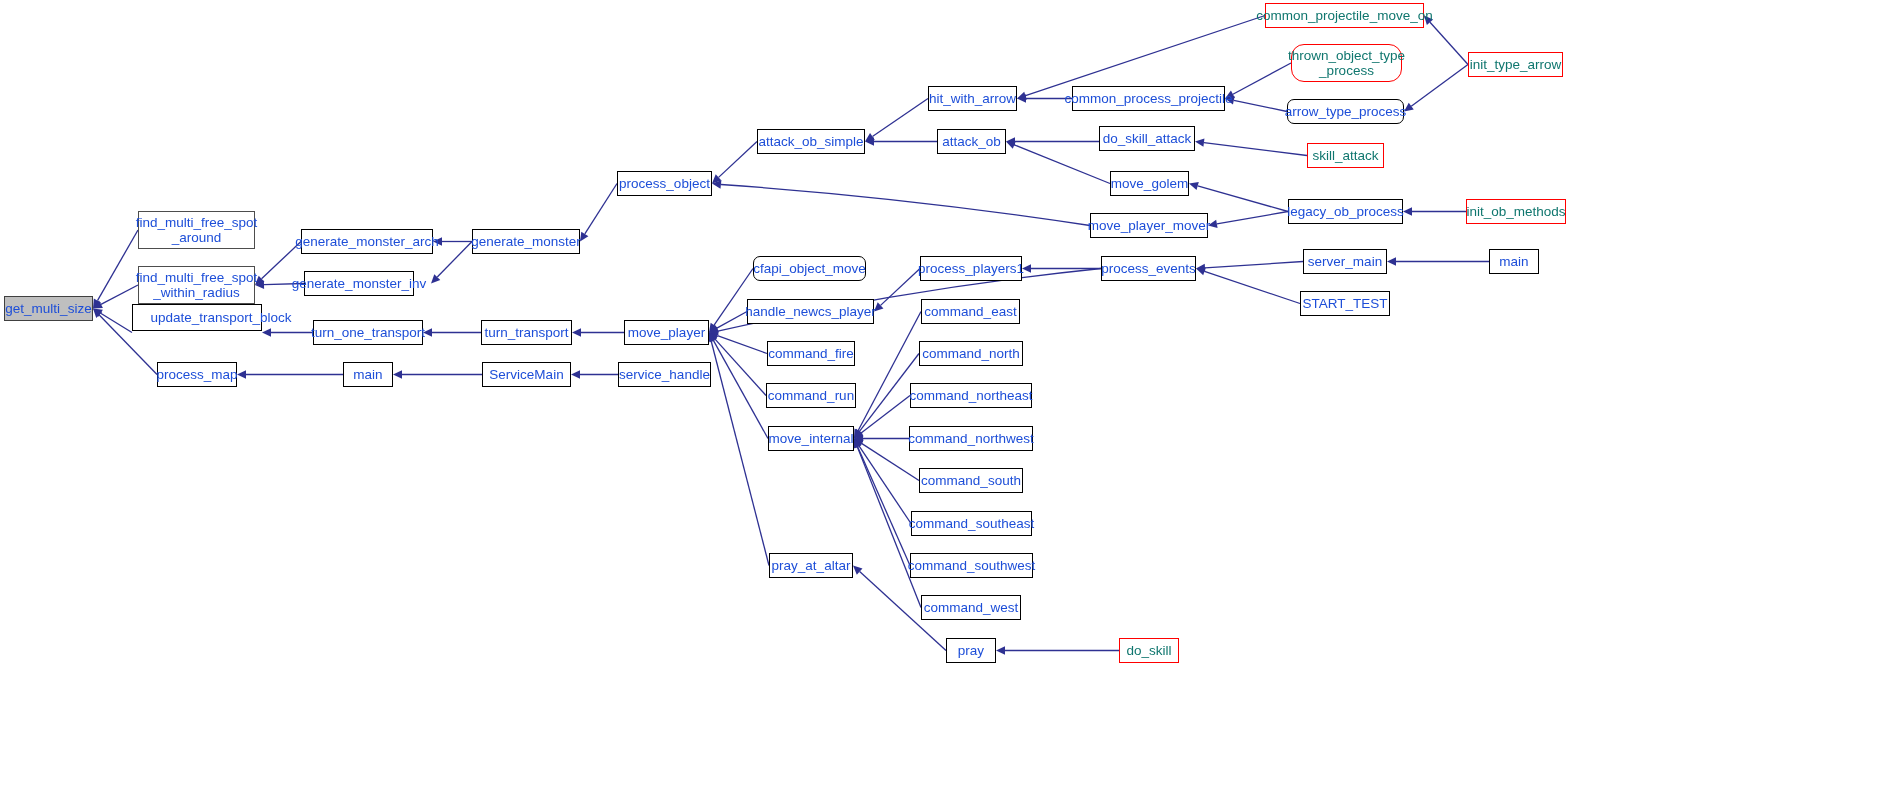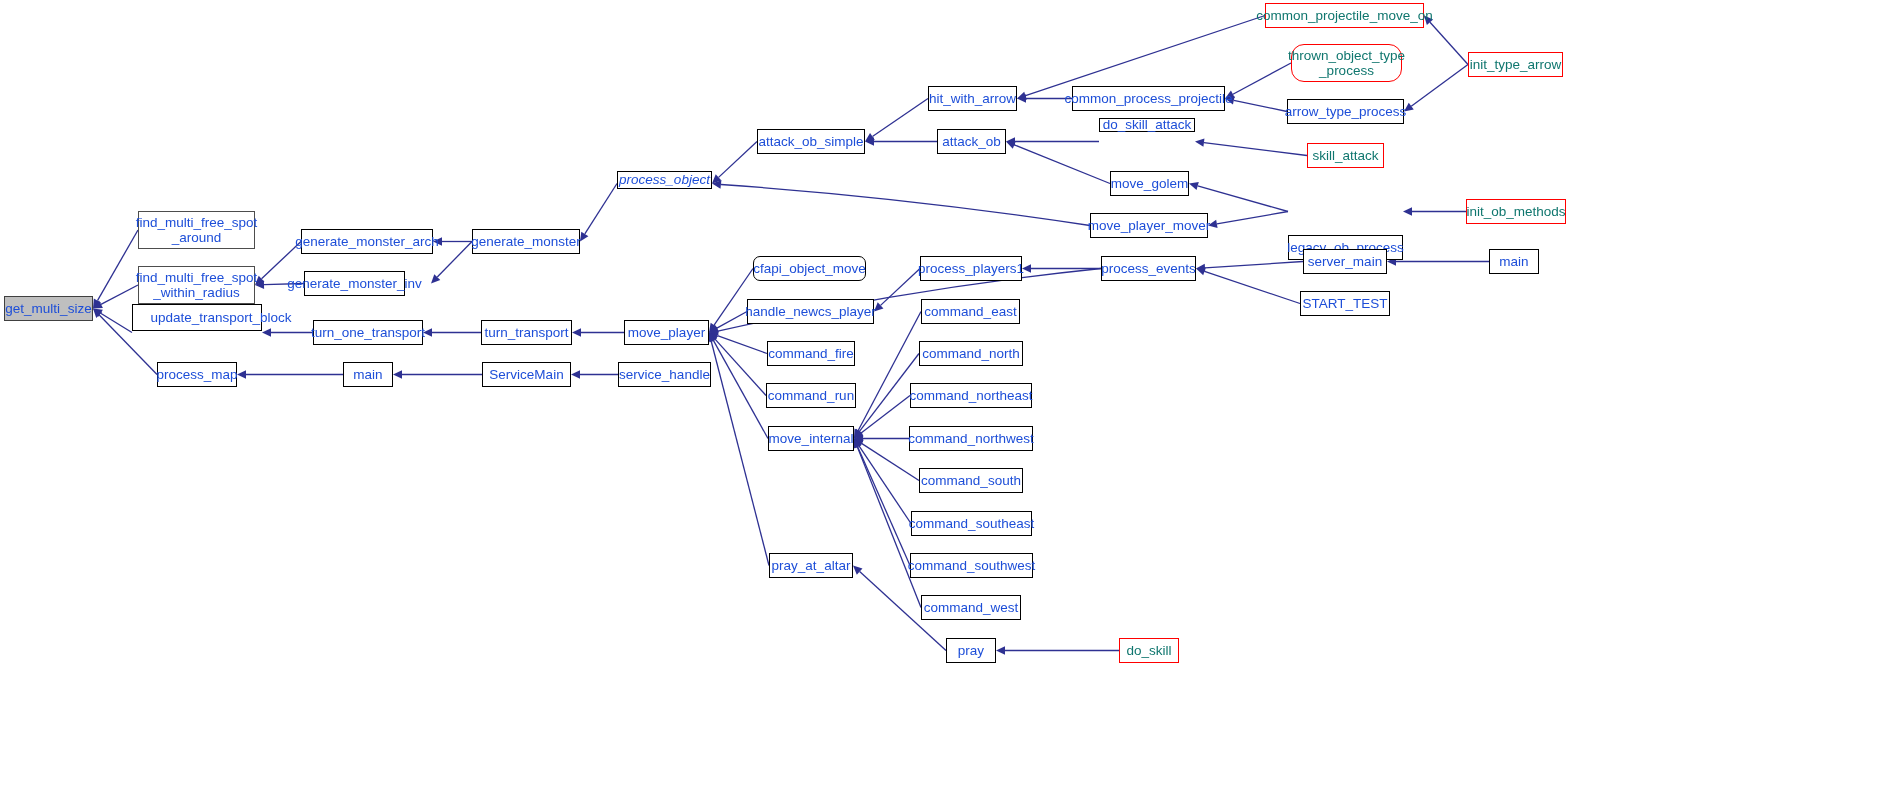--- a/index.html
+++ b/index.html
@@ -233,27 +233,27 @@
       </g>
     </svg>
 <div class="node highlight" style="left: 4px; top: 296px; width: 89px; height: 25px;">get_multi_size</div>
     <div class="node gray" style="left: 138px; top: 211px; width: 117px; height: 38px;">find_multi_free_spot
 _around</div>
     <div class="node gray" style="left: 138px; top: 266px; width: 117px; height: 38px;">find_multi_free_spot
 _within_radius</div>
     <div class="node" style="left: 132px; top: 304px; width: 130px; height: 27px; padding-left: 48px;">update_transport_block</div>
     <div class="node" style="left: 157px; top: 362px; width: 80px; height: 25px;">process_map</div>
     <div class="node" style="left: 301px; top: 229px; width: 132px; height: 25px;">generate_monster_arch</div>
-    <div class="node" style="left: 304px; top: 271px; width: 101px; height: 25px;">generate_monster_inv</div>
+    <div class="node" style="left: 304px; top: 271px; width: 110px; height: 25px;">generate_monster_inv</div>
     <div class="node" style="left: 313px; top: 320px; width: 110px; height: 25px;">turn_one_transport</div>
     <div class="node" style="left: 343px; top: 362px; width: 50px; height: 25px;">main</div>
     <div class="node" style="left: 472px; top: 229px; width: 108px; height: 25px;">generate_monster</div>
     <div class="node" style="left: 481px; top: 320px; width: 91px; height: 25px;">turn_transport</div>
     <div class="node" style="left: 482px; top: 362px; width: 89px; height: 25px;">ServiceMain</div>
-    <div class="node" style="left: 617px; top: 171px; width: 95px; height: 18px; font-style: italic;">process_object</div>
+    <div class="node" style="left: 617px; top: 171px; width: 95px; height: 25px;">process_object</div>
     <div class="node" style="left: 624px; top: 320px; width: 85px; height: 25px;">move_player</div>
     <div class="node" style="left: 618px; top: 362px; width: 93px; height: 25px;">service_handle</div>
     <div class="node" style="left: 757px; top: 129px; width: 108px; height: 25px;">attack_ob_simple</div>
     <div class="node" style="left: 753px; top: 256px; width: 113px; height: 25px; border-radius: 7px;">cfapi_object_move</div>
     <div class="node" style="left: 747px; top: 299px; width: 127px; height: 25px;">handle_newcs_player</div>
     <div class="node" style="left: 767px; top: 341px; width: 88px; height: 25px;">command_fire</div>
     <div class="node" style="left: 766px; top: 383px; width: 90px; height: 25px;">command_run</div>
     <div class="node" style="left: 768px; top: 426px; width: 86px; height: 25px;">move_internal</div>
     <div class="node" style="left: 769px; top: 553px; width: 84px; height: 25px;">pray_at_altar</div>
     <div class="node" style="left: 937px; top: 129px; width: 69px; height: 25px;">attack_ob</div>
@@ -261,30 +261,30 @@
     <div class="node" style="left: 920px; top: 256px; width: 102px; height: 25px;">process_players1</div>
     <div class="node" style="left: 921px; top: 299px; width: 99px; height: 25px;">command_east</div>
     <div class="node" style="left: 919px; top: 341px; width: 104px; height: 25px;">command_north</div>
     <div class="node" style="left: 910px; top: 383px; width: 122px; height: 25px;">command_northeast</div>
     <div class="node" style="left: 909px; top: 426px; width: 124px; height: 25px;">command_northwest</div>
     <div class="node" style="left: 919px; top: 468px; width: 104px; height: 25px;">command_south</div>
     <div class="node" style="left: 911px; top: 511px; width: 121px; height: 25px;">command_southeast</div>
     <div class="node" style="left: 910px; top: 553px; width: 123px; height: 25px;">command_southwest</div>
     <div class="node" style="left: 921px; top: 595px; width: 100px; height: 25px;">command_west</div>
     <div class="node" style="left: 946px; top: 638px; width: 50px; height: 25px;">pray</div>
-    <div class="node" style="left: 1099px; top: 118px; width: 96px; height: 14px;">do_skill_attack</div>
+    <div class="node" style="left: 1099px; top: 126px; width: 96px; height: 25px;">do_skill_attack</div>
     <div class="node" style="left: 1072px; top: 86px; width: 153px; height: 25px;">common_process_projectile</div>
     <div class="node" style="left: 1110px; top: 171px; width: 79px; height: 25px;">move_golem</div>
     <div class="node" style="left: 1090px; top: 213px; width: 118px; height: 25px;">move_player_mover</div>
     <div class="node" style="left: 1101px; top: 256px; width: 95px; height: 25px;">process_events</div>
     <div class="node red" style="left: 1119px; top: 638px; width: 60px; height: 25px;">do_skill</div>
     <div class="node red" style="left: 1307px; top: 143px; width: 77px; height: 25px;">skill_attack</div>
-    <div class="node" style="left: 1287px; top: 99px; width: 117px; height: 25px;">arrow_type_process</div>
+    <div class="node" style="left: 1287px; top: 99px; width: 117px; height: 25px; border-radius: 7px;">arrow_type_process</div>
     <div class="node red" style="left: 1291px; top: 44px; width: 111px; height: 38px; border-radius: 13px;">thrown_object_type
 _process</div>
-    <div class="node" style="left: 1288px; top: 199px; width: 115px; height: 25px; margin-top: 36px;">legacy_ob_process</div>
+    <div class="node" style="left: 1288px; top: 199px; width: 115px; height: 25px;">legacy_ob_process</div>
     <div class="node" style="left: 1303px; top: 249px; width: 84px; height: 25px;">server_main</div>
     <div class="node" style="left: 1300px; top: 291px; width: 90px; height: 25px;">START_TEST</div>
     <div class="node red" style="left: 1265px; top: 3px; width: 159px; height: 25px;">common_projectile_move_on</div>
     <div class="node red" style="left: 1468px; top: 52px; width: 95px; height: 25px;">init_type_arrow</div>
     <div class="node red" style="left: 1466px; top: 199px; width: 100px; height: 25px;">init_ob_methods</div>
     <div class="node" style="left: 1489px; top: 249px; width: 50px; height: 25px;">main</div>
   </div>
 
 </body></html>

